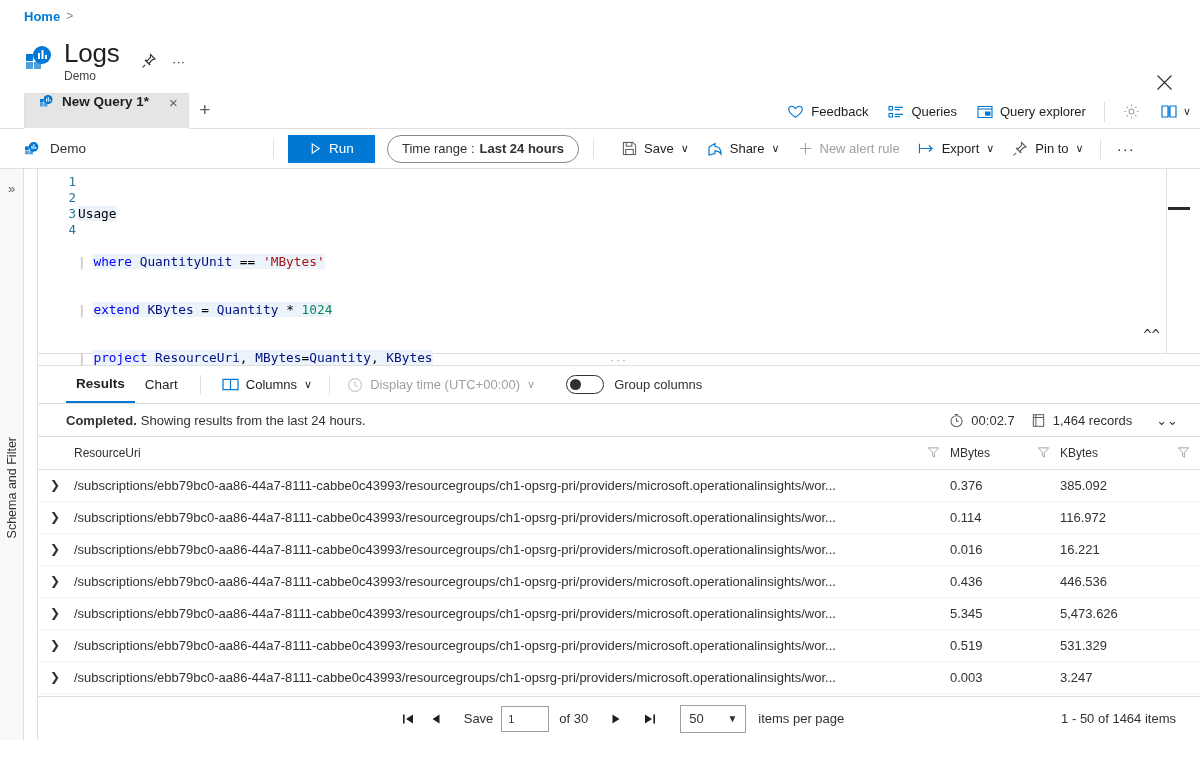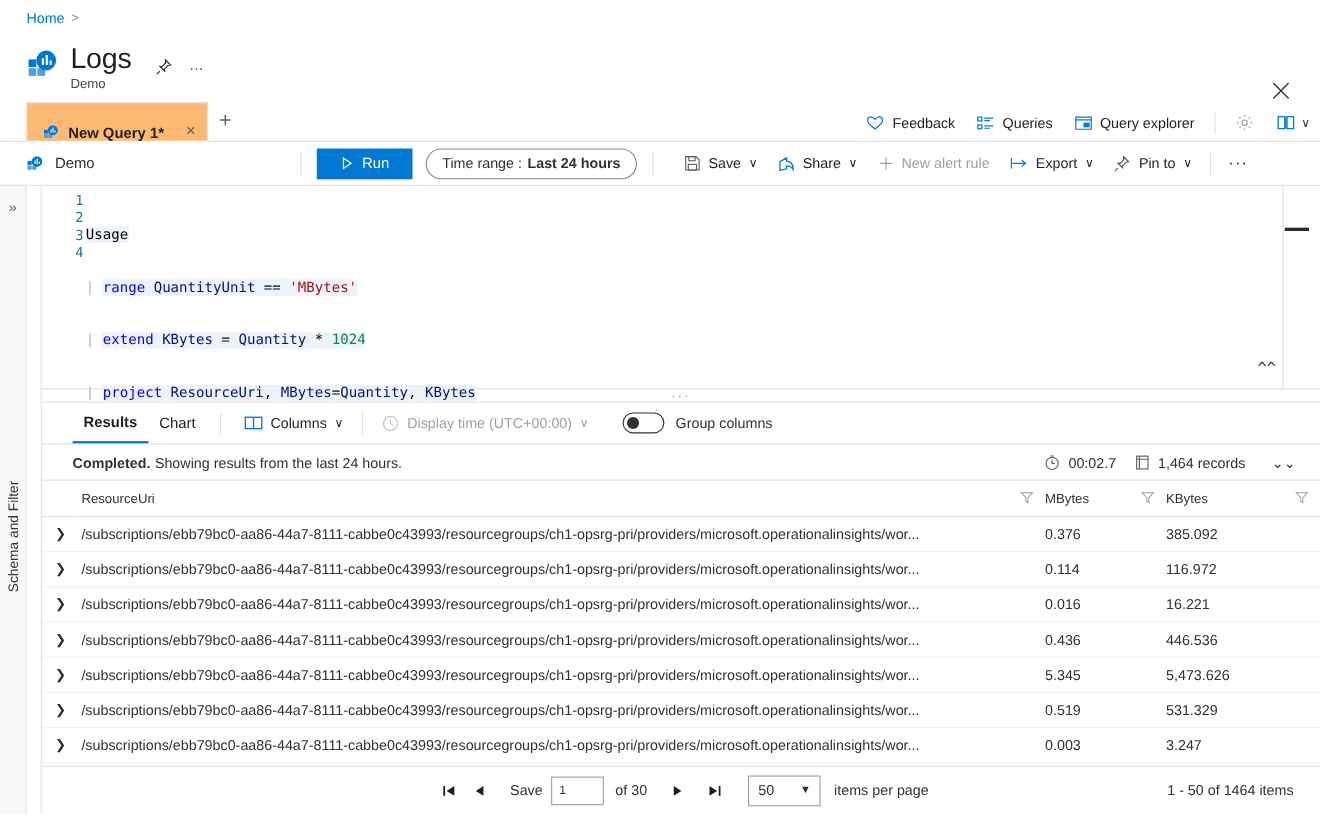--- a/index.html
+++ b/index.html
@@ -12,21 +12,21 @@
     color:#323130;
     overflow:hidden;
     position:relative;
   }
 
   
   #breadcrumb {
     height:32px; display:flex; align-items:center;
     padding-left:24px; gap:6px; font-size:13px;
   }
-  #breadcrumb .crumb { color:#0078d4; cursor:pointer; }
+  #breadcrumb .crumb { color:#0078d4; cursor:pointer;font-weight:bold; }
   #breadcrumb .sep { color:#8a8886; font-size:12px; }
 
   
   #title-row {
     display:flex; align-items:flex-start;
     padding:6px 24px 0 24px; position:relative;
   }
   #title-icon { width:30px; height:30px; margin-top:6px; flex:0 0 30px; position:relative; }
   #title-texts { margin-left:10px; }
   #page-title {
@@ -45,24 +45,24 @@
     cursor:pointer; color:#323130; font-size:22px; font-weight:300; line-height:1;
   }
 
   
   #tabstrip {
     margin-top:10px; height:36px; display:flex; align-items:flex-end;
     border-bottom:1px solid #e1dfdd; position:relative;
   }
   #tabstrip .pad { width:24px; flex:0 0 24px; }
   .qtab {
-    height:36px; display:flex; align-items:flex-end; gap:8px;
+    height:36px; display:flex; align-items:flex-start; gap:8px;
     padding:0 10px 0 14px;
     border:1px solid #e1dfdd; border-bottom:1px solid #ffffff;
-    background:#fdba74; margin-bottom:-1px; cursor:pointer;
+    background:#e5e5e5; margin-bottom:-1px; cursor:pointer;
     font-size:13.5px; font-weight:700; color:#201f1e;
   }
   .qtab .tabclose { color:#605e5c; font-size:15px; font-weight:400; margin-left:12px; }
   #newtab {
     width:32px; height:34px; display:flex; align-items:center; justify-content:center;
     font-size:19px; font-weight:300; color:#605e5c; cursor:pointer; margin-bottom:1px;
   }
   #tab-right {
     margin-left:auto; display:flex; align-items:center; gap:2px;
     padding-right:0; margin-bottom:3px;
@@ -426,21 +426,21 @@
 
     <div id="editor">
       <div id="gutter">
         <div>1</div>
         <div>2</div>
         <div>3</div>
         <div>4</div>
       </div>
       <div id="code">
         <div class="codeline"><span class="plain hl">Usage</span></div>
-        <div class="codeline"><span class="bar">|</span> <span class="kw hl">range</span><span class="hl"> </span><span class="id hl">QuantityUnit</span><span class="hl"> </span><span class="op hl">==</span><span class="hl"> </span><span class="str hl">'MBytes'</span></div>
+        <div class="codeline"><span class="bar">|</span> <span class="kw hl">where</span><span class="hl"> </span><span class="id hl">QuantityUnit</span><span class="hl"> </span><span class="op hl">==</span><span class="hl"> </span><span class="str hl">'MBytes'</span></div>
         <div class="codeline"><span class="bar">|</span> <span class="kw hl">extend</span><span class="hl"> </span><span class="id hl">KBytes</span><span class="hl"> </span><span class="op hl">=</span><span class="hl"> </span><span class="id hl">Quantity</span><span class="hl"> </span><span class="op hl">*</span><span class="hl"> </span><span class="num hl">1024</span></div>
         <div class="codeline"><span class="bar">|</span> <span class="kw hl">project</span><span class="hl"> </span><span class="id hl">ResourceUri</span><span class="op hl">,</span><span class="hl"> </span><span class="id hl">MBytes</span><span class="op hl">=</span><span class="id hl">Quantity</span><span class="op hl">,</span><span class="hl"> </span><span class="id hl">KBytes</span></div>
       </div>
       <div id="editor-vline"></div>
       <div id="minimap-mark"></div>
       <div id="collapse-editor">^^</div>
     </div>
 
     <div id="splitter">···</div>
 

